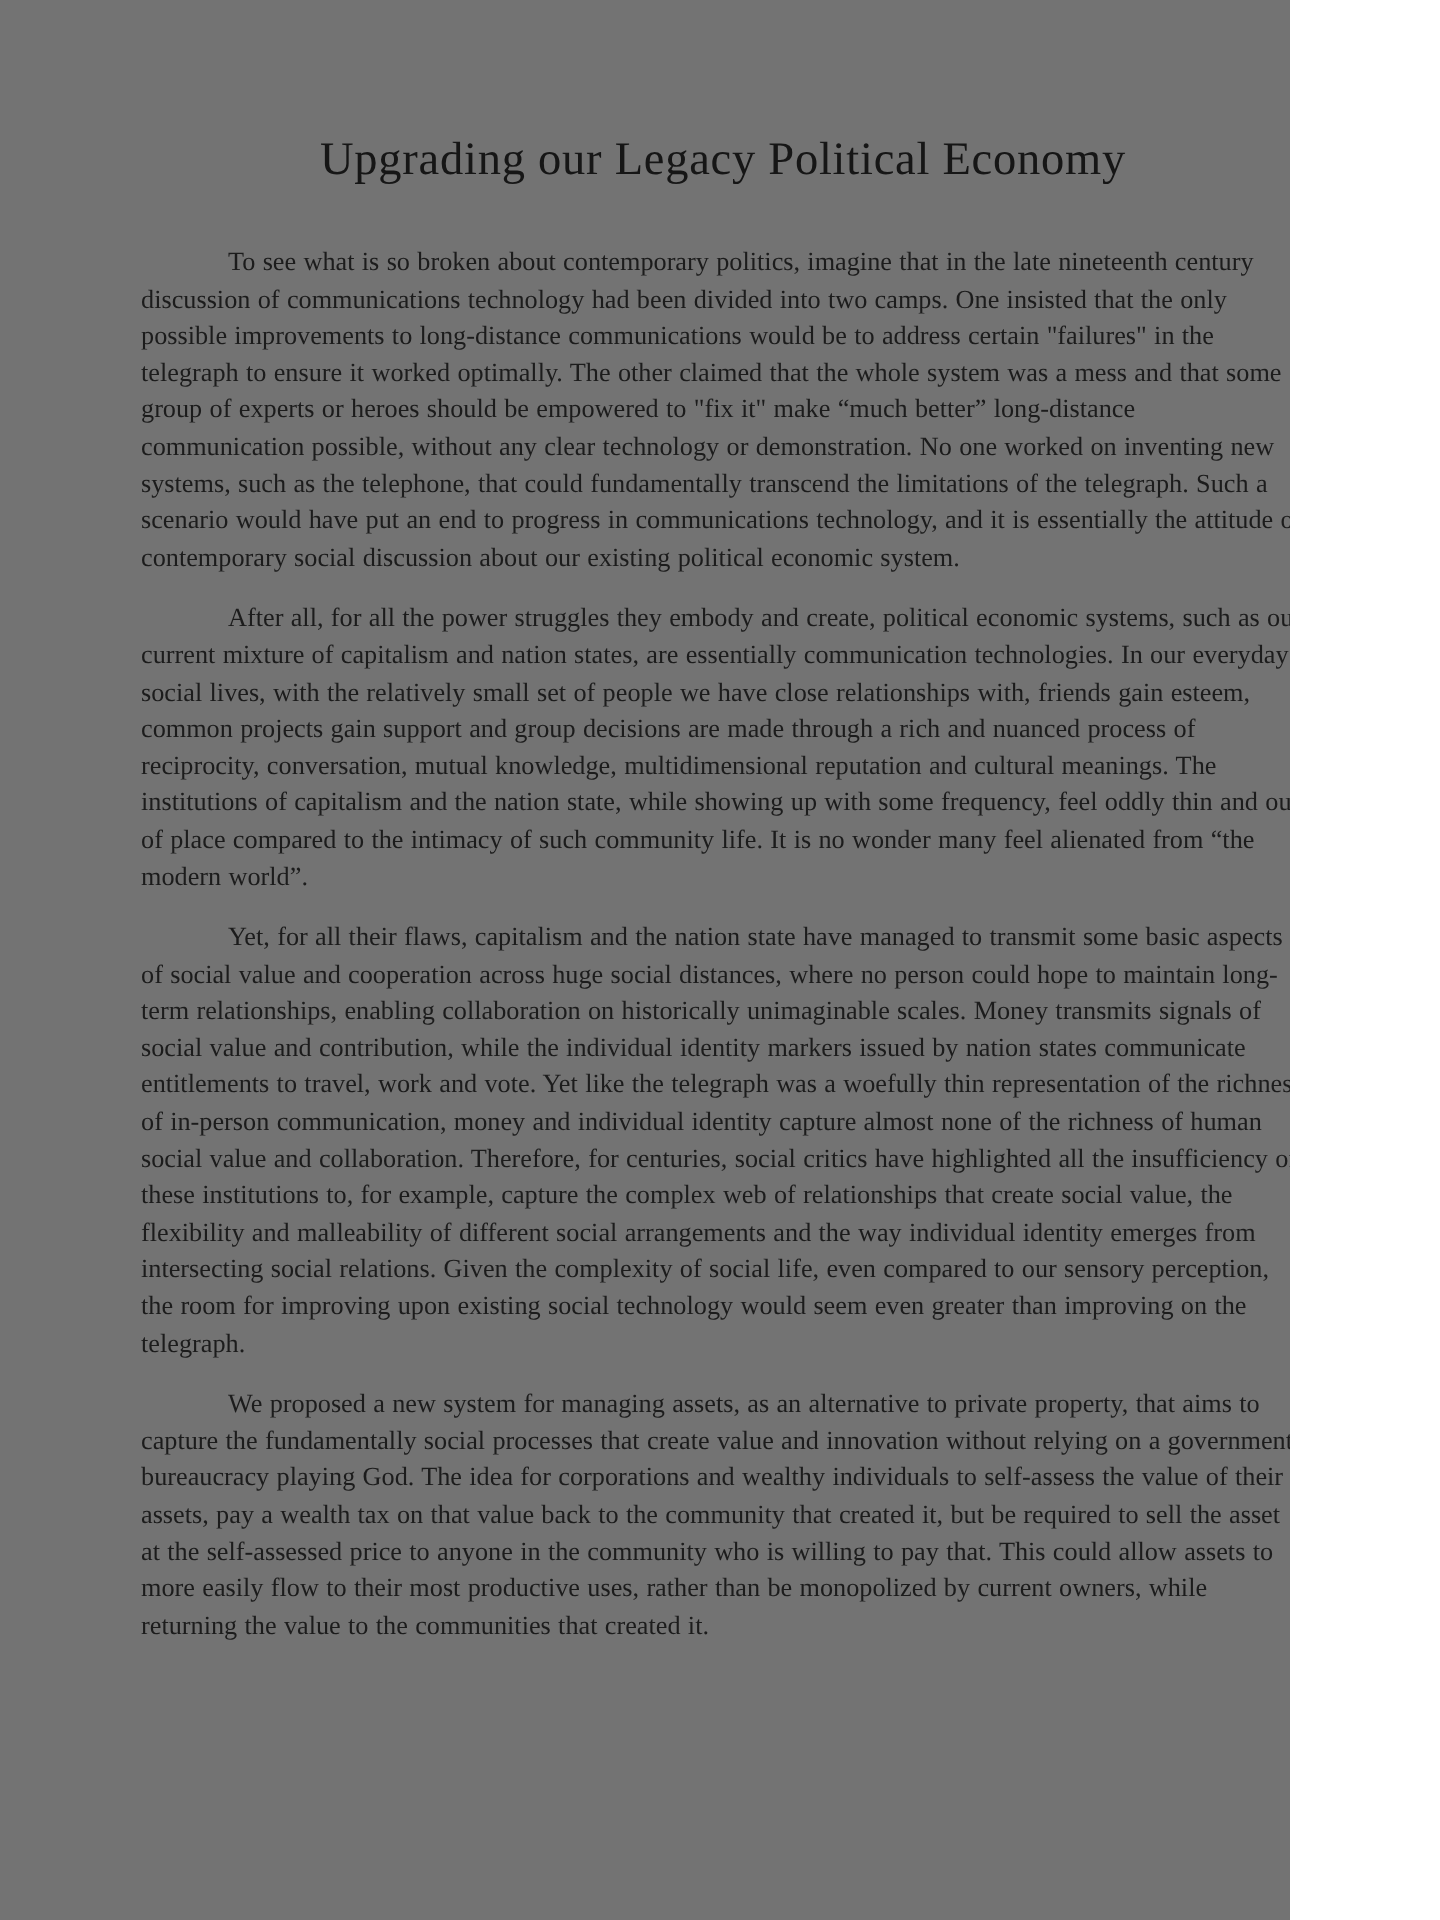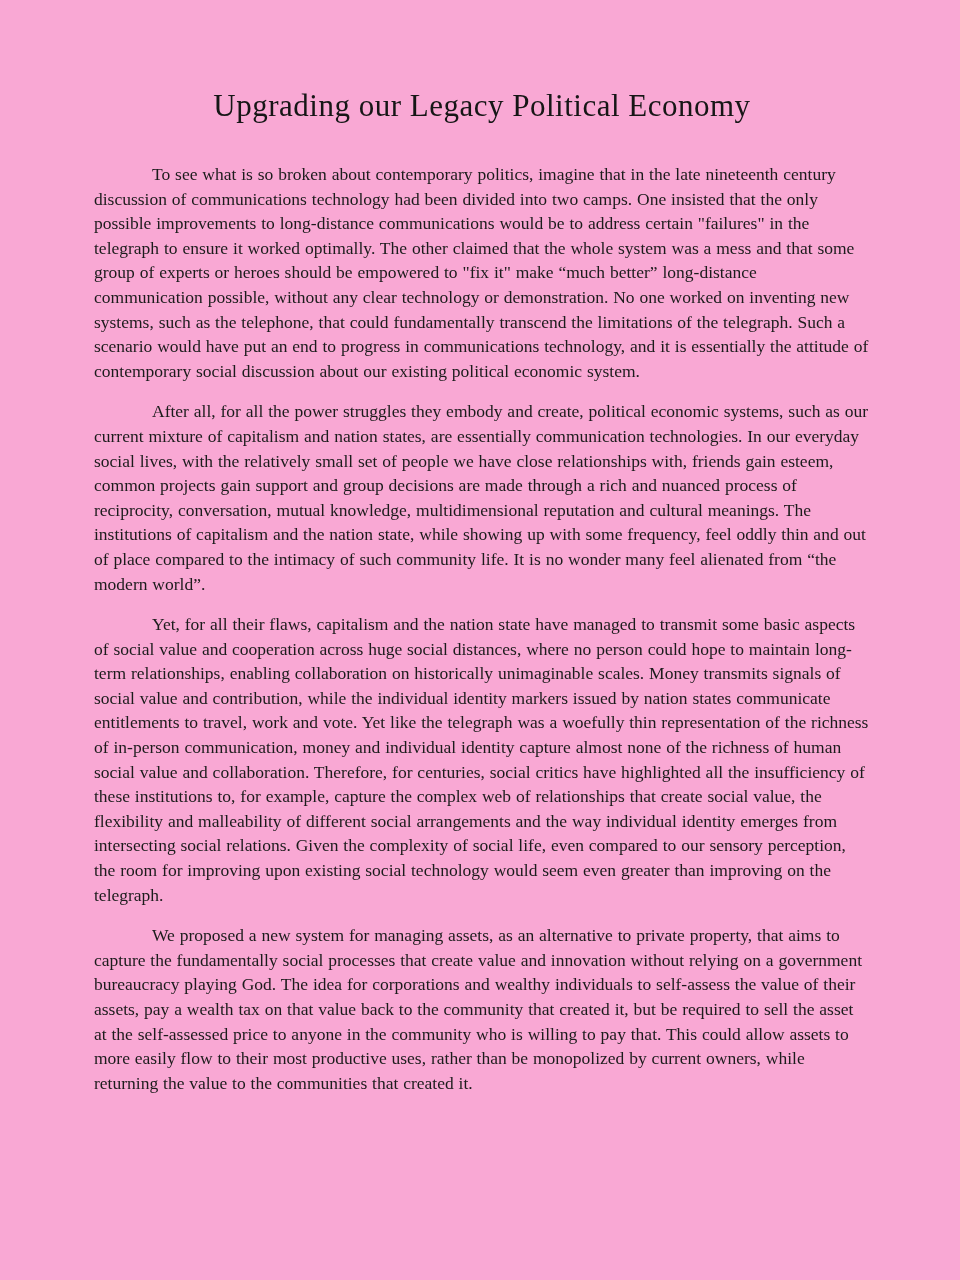--- a/index.html
+++ b/index.html
@@ -2,23 +2,23 @@
 <html><head>
 <meta charset="utf-8">
 <style>
   html, body {
     margin: 0;
     padding: 0;
     background: #ffffff;
   }
   .page {
     position: relative;
-    width: 960px;
+    width: 860px;
     height: 1280px;
-    background: #f9a8d4;
+    background: #737373;
     overflow: hidden;
     font-family: "Liberation Serif", "DejaVu Serif", serif;
     color: #1c1c1c;
   }
   .content {
     position: absolute;
     left: 78px;
     top: 88px;
     width: 808px;
   }

